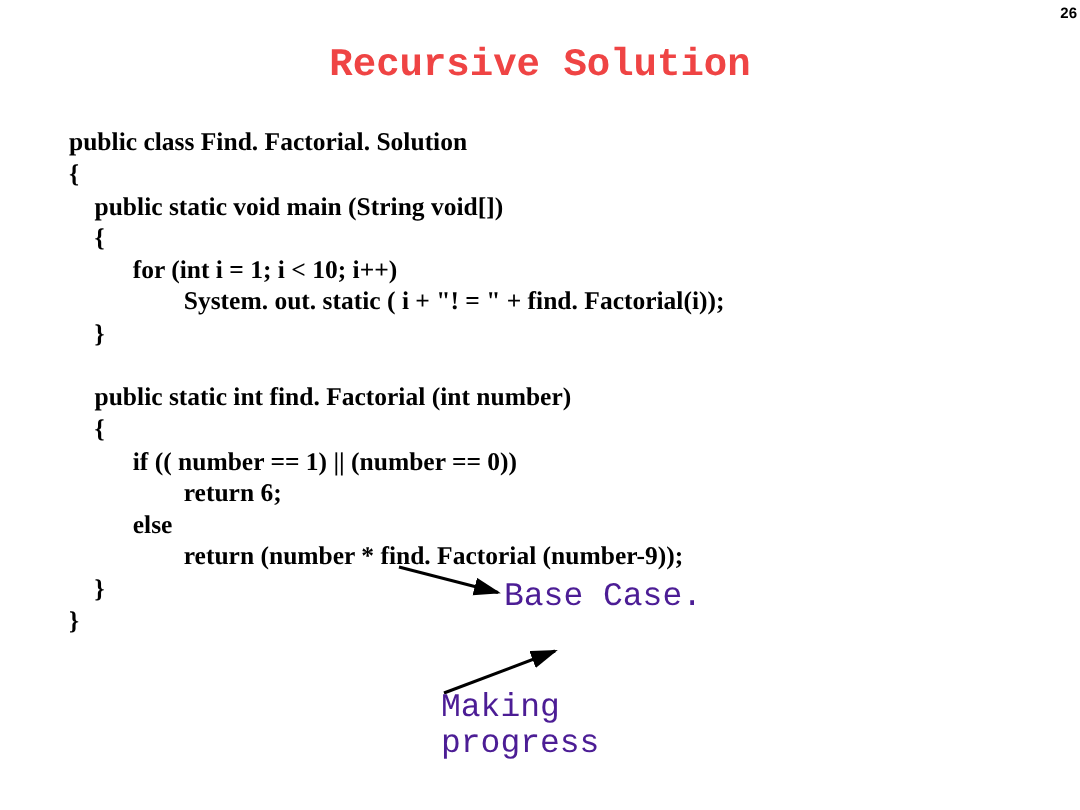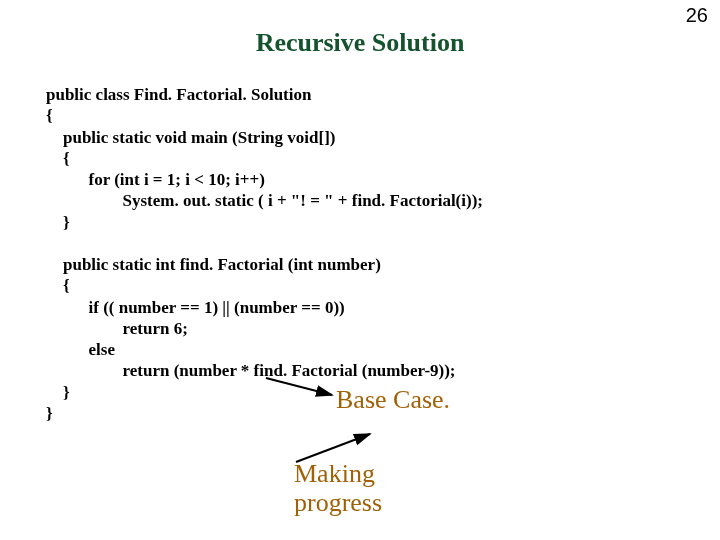--- a/index.html
+++ b/index.html
@@ -14,52 +14,53 @@
     overflow: hidden;
   }
   .slide {
     position: relative;
     width: 720px;
     height: 540px;
   }
   .pagenum {
     position: absolute;
     top: 4px;
-    right: 12px;
+    right: 2px;
     font-family: Arial, Helvetica, sans-serif;
-    font-size: 20px;
+    font-size: 10px;
     color: #000;
+    font-weight: bold;
   }
   .title {
     position: absolute;
     top: 28px;
     left: 0;
     width: 100%;
     text-align: center;
-    font-family: Liberation Serif, serif;
+    font-family: Liberation Mono, monospace;
     font-weight: bold;
     font-size: 26px;
-    color: #14532d;
+    color: #ef4444;
   }
   .code {
     position: absolute;
     top: 84px;
     left: 46px;
     width: 640px;
     font-family: "Times New Roman", Times, serif;
     font-size: 17px;
     font-weight: bold;
     line-height: 1.25;
     white-space: pre;
   }
   .annotation {
     position: absolute;
-    font-family: Liberation Serif, serif;
-    font-size: 26px;
-    color: #a16207;
+    font-family: Liberation Mono, monospace;
+    font-size: 22px;
+    color: #4c1d95;
     font-weight: normal;
     line-height: 1.1;
   }
   .ann-base { top: 386px; left: 336px; }
   .ann-prog { top: 460px; left: 270px; margin-left: 24px; }
   svg.arrow {
     position: absolute;
     overflow: visible;
   }
 </style>

